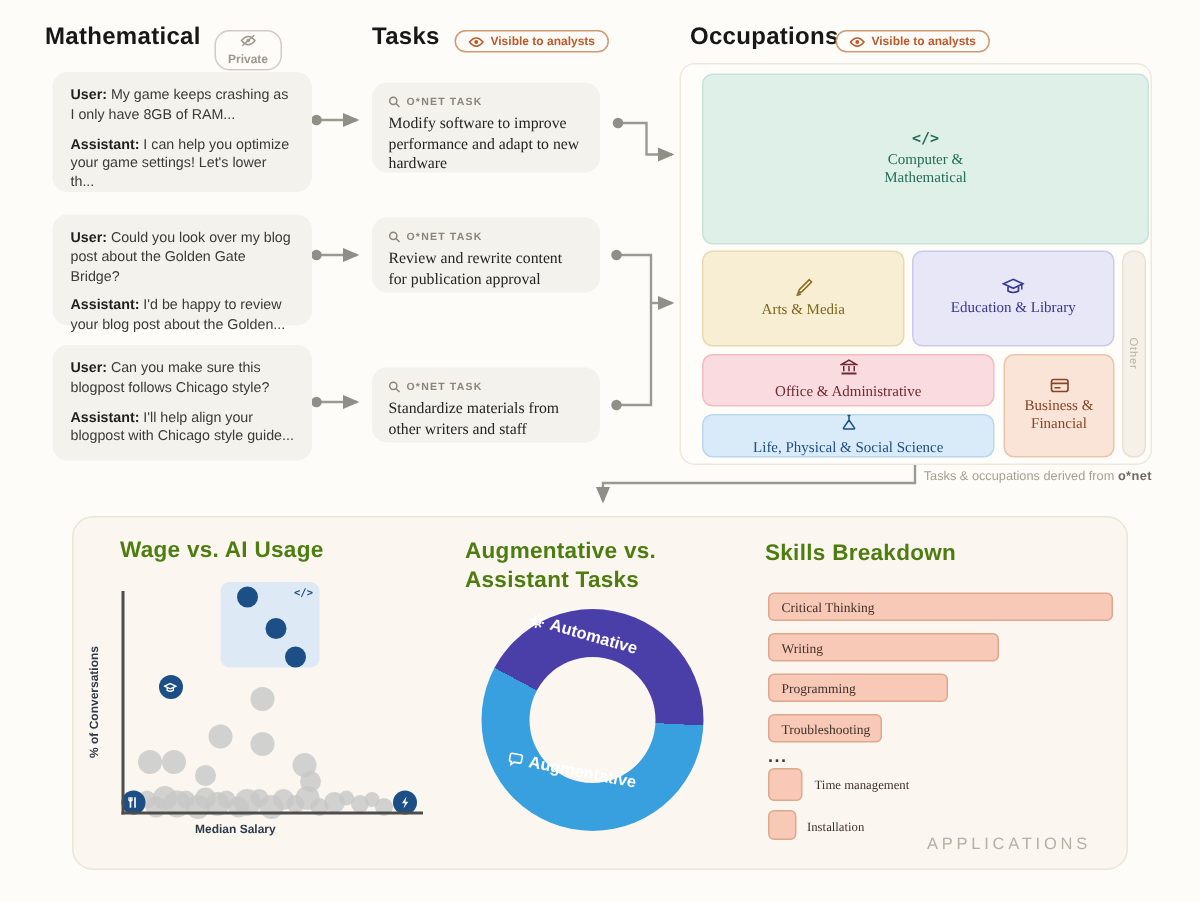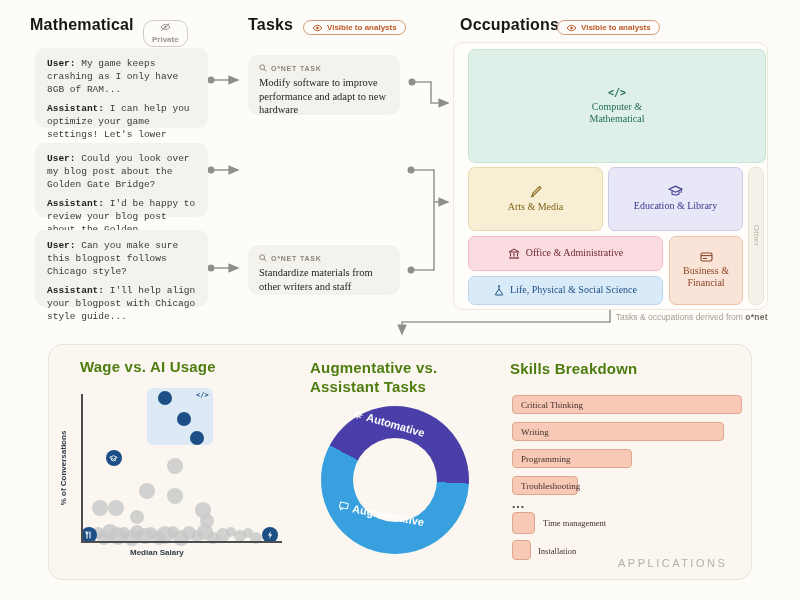--- a/index.html
+++ b/index.html
@@ -14,21 +14,21 @@
   .badge {
     display:inline-flex; align-items:center; gap:4px;
     border:1.2px solid #cfccc4; border-radius:10px; padding:2px 8px;
     font-size:8px; font-weight:700; color:#9b978e; background:#fdfcf8; white-space:nowrap;
   }
   .badge.orange { border-color:#d29a72; color:#bc5727; }
   .badge svg { display:block; }
   
   .conv-card {
     background:#f4f2ed; border-radius:10px; padding:10px 12px;
-    font-family:Liberation Mono, monospace; font-size:9.5px; line-height:1.35; color:#3a3a37;
+    font-family:Liberation Sans, sans-serif; font-size:9.5px; line-height:1.35; color:#3a3a37;
   }
   .conv-card p { margin-bottom:7px; }
   .conv-card p:last-child { margin-bottom:0; }
   .conv-card b { color:#1f1f1d; }
   .task-card {
     background:#f4f2ed; border-radius:10px; padding:9px 11px;
   }
   .task-tag {
     display:flex; align-items:center; gap:4px;
     font-size:7px; font-weight:700; letter-spacing:.8px; color:#8b8579; margin-bottom:4px;
@@ -38,21 +38,21 @@
   #occ-panel {
     left:453px; top:42px; width:315px; height:268px;
     background:#fffdf9; border:1px solid #efe8dc; border-radius:10px;
   }
   .occ-box {
     position:absolute; border-radius:7px; border:1px solid transparent;
     display:flex; flex-direction:column; align-items:center; justify-content:center;
     font-family:"Liberation Serif", serif; text-align:center;
   }
   .occ-box .lbl { font-size:10px; line-height:1.25; }
-  .occ-box.row { flex-direction:row; gap:6px; }
+  .occ-box.row { flex-direction:column; gap:6px; }
   .occ-icon { display:block; }
   #occ-caption { font-size:8.5px; color:#a59f92; }
   #occ-caption b { color:#6e6a5e; font-weight:700; letter-spacing:.3px; }
   .other-box {
     position:absolute; border-radius:7px; background:#f5f1e8; border:1px solid #e9e2d4;
     display:flex; align-items:center; justify-content:center;
   }
   .other-box span {
     writing-mode:vertical-rl; font-size:7.5px; color:#b9b3a6; letter-spacing:.5px;
   }
@@ -170,20 +170,32 @@
     <div class="task-tag">
         <span>
           <svg width="8" height="8" viewBox="0 0 8 8">
             <circle cx="3.2" cy="3.2" r="2.4" fill="none" stroke="#8b8579" stroke-width="1"></circle>
             <line x1="5" y1="5" x2="7.3" y2="7.3" stroke="#8b8579" stroke-width="1"></line>
           </svg>
         </span>
         <span>O*NET TASK</span>
       </div>
     <div class="task-text">Modify software to improve performance and adapt to new hardware</div>
+  </div>
+  <div class="abs task-card" style="left:248px; top:145px; width:152px; height:50px;">
+    <div class="task-tag">
+        <span>
+          <svg width="8" height="8" viewBox="0 0 8 8">
+            <circle cx="3.2" cy="3.2" r="2.4" fill="none" stroke="#8b8579" stroke-width="1"></circle>
+            <line x1="5" y1="5" x2="7.3" y2="7.3" stroke="#8b8579" stroke-width="1"></line>
+          </svg>
+        </span>
+        <span>O*NET TASK</span>
+      </div>
+    <div class="task-text">Review and rewrite content for publication approval</div>
   </div>
   <div class="abs task-card" style="left:248px; top:245px; width:152px; height:50px;">
     <div class="task-tag">
         <span>
           <svg width="8" height="8" viewBox="0 0 8 8">
             <circle cx="3.2" cy="3.2" r="2.4" fill="none" stroke="#8b8579" stroke-width="1"></circle>
             <line x1="5" y1="5" x2="7.3" y2="7.3" stroke="#8b8579" stroke-width="1"></line>
           </svg>
         </span>
         <span>O*NET TASK</span>
@@ -359,27 +371,27 @@
         </span>
       <span>Augmentative</span>
     </div>
   </div>
 
   <div class="abs chart-title" style="left:510px; top:360px;">Skills Breakdown</div>
   <div class="abs" style="left:0; top:0; width:800px; height:601px; pointer-events:none;">
     <div class="skill-bar" style="left: 512px; top: 395px; width: 230px; font-family: Liberation Serif, serif;">
         <span>Critical Thinking</span>
       </div>
-    <div class="skill-bar" style="left: 512px; top: 422px; width: 212px;">
+    <div class="skill-bar" style="left: 512px; top: 422px; width: 154px;">
         <span>Writing</span>
       </div>
     <div class="skill-bar" style="left: 512px; top: 449px; width: 119.6px;">
         <span>Programming</span>
       </div>
-    <div class="skill-bar" style="left: 512px; top: 476px; width: 66px;">
+    <div class="skill-bar" style="left: 512px; top: 476px; width: 76px;">
         <span>Troubleshooting</span>
       </div>
     <div id="skills-ellipsis" style="left:512px; top:497px;">...</div>
     <div class="legend-box" style="left:512px; top:512px; width:23px; height:22px;"></div>
     <div class="legend-lbl" style="left:543px; top:518px;">Time management</div>
     <div class="legend-box" style="left:512px; top:540px; width:19px; height:20px;"></div>
     <div class="legend-lbl" style="left:538px; top:546px;">Installation</div>
   </div>
   <div class="abs" id="apps-watermark" style="left:618px; top:557px;">APPLICATIONS</div>
 

